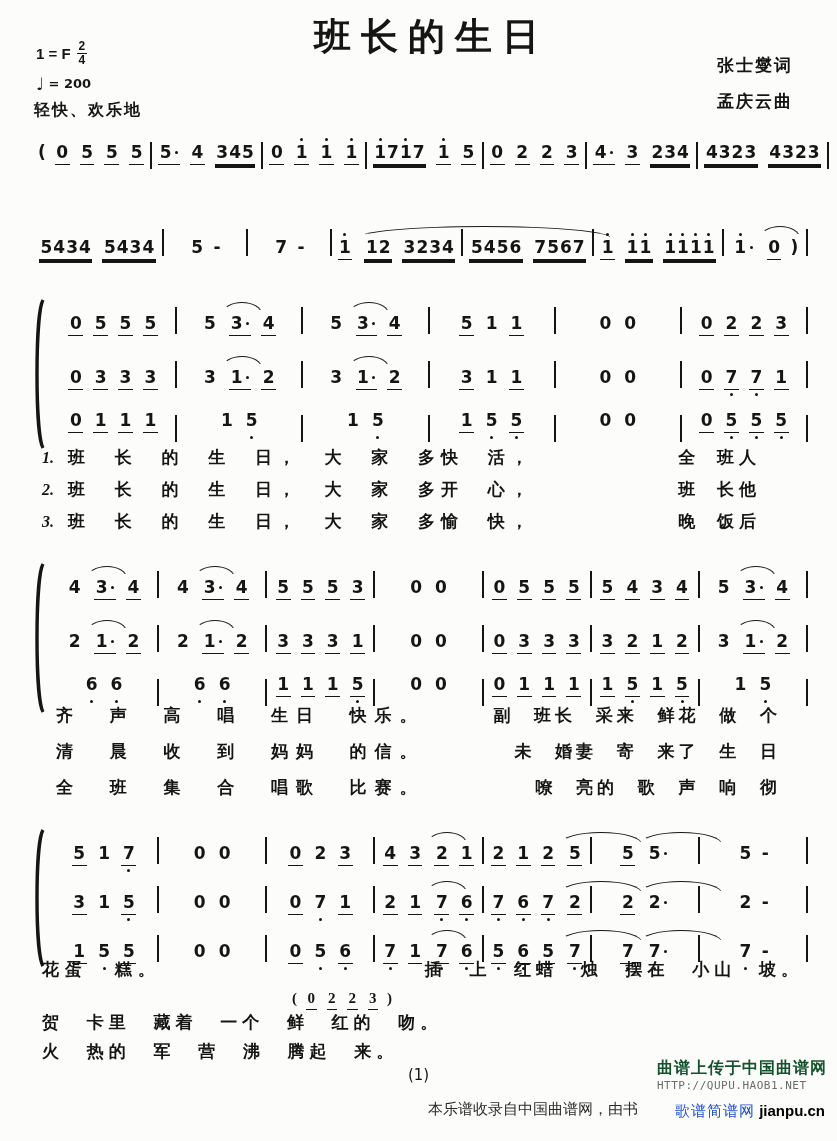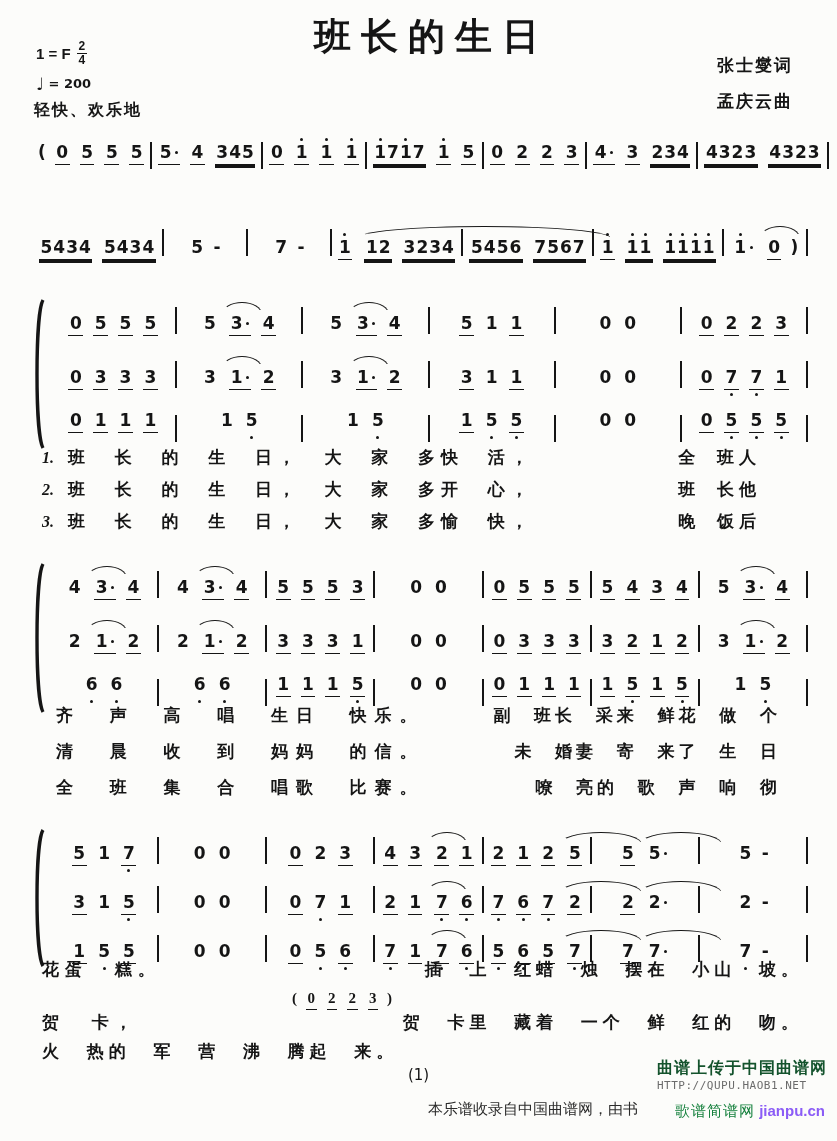--- a/index.html
+++ b/index.html
@@ -62,22 +62,22 @@
   .lyr-end .row-wrap{position:relative;}
   .row2-offset{margin-top:30px;}
   
   .page-num{position:absolute;left:0;top:1066px;width:100%;text-align:center;
             font-size:15px;font-family:"DejaVu Sans",sans-serif;}
   .watermark{position:absolute;right:10px;top:1058px;text-align:left;}
   .watermark .w-cn{font-size:16px;font-weight:700;color:#14532d;letter-spacing:1px;}
   .watermark .w-url{font-size:11px;color:#6b6b6b;font-family:"DejaVu Sans Mono",monospace;letter-spacing:.5px;}
   .bottom-note{position:absolute;left:428px;top:1100px;font-size:15px;color:#2b2b2b;white-space:nowrap;}
   .site{position:absolute;right:12px;top:1102px;font-size:15px;white-space:nowrap;}
-  .site .gray{color:#15803d;letter-spacing:1px;}
-  .site .red{color:#8b5cf6;font-weight:700;}
+  .site .gray{color:#1d4ed8;letter-spacing:1px;}
+  .site .red{color:#000000;font-weight:700;}
 </style>
 </head>
 <body>
 
 <div class="page">
 
   <div class="page-title">班长的生日</div>
 
   <div class="keyblock">
     <span>1 = F</span>
@@ -324,21 +324,20 @@
   <div class="lyrics lyr-end" style="top:958px">
     <div class="row-wrap">
       <div class="lyr-row">
         <span class="lyr-left">花蛋 糕。</span>
         <span class="lyr-rest">插 上 红蜡 烛 摆在 小山 坡。</span>
       </div>
       <div class="inset-line">
           <span class="meas"><span class="paren">(</span><span class="tok u1"><span class="nt">0</span></span><span class="tok u1"><span class="nt">2</span></span><span class="tok u1"><span class="nt">2</span></span><span class="tok u1"><span class="nt">3</span></span><span class="paren">)</span></span>
         </div>
       <div class="lyr-row row2-offset">
-        <span class="lyr-left">贺 卡，</span>
         <span class="lyr-rest">贺 卡里 藏着 一个 鲜 红的 吻。</span>
       </div>
       <div class="lyr-row">
         <span class="lyr-rest">火 热的 军 营 沸 腾起 来。</span>
       </div>
     </div>
   </div>
 
   <div class="page-num">(1)</div>
 

